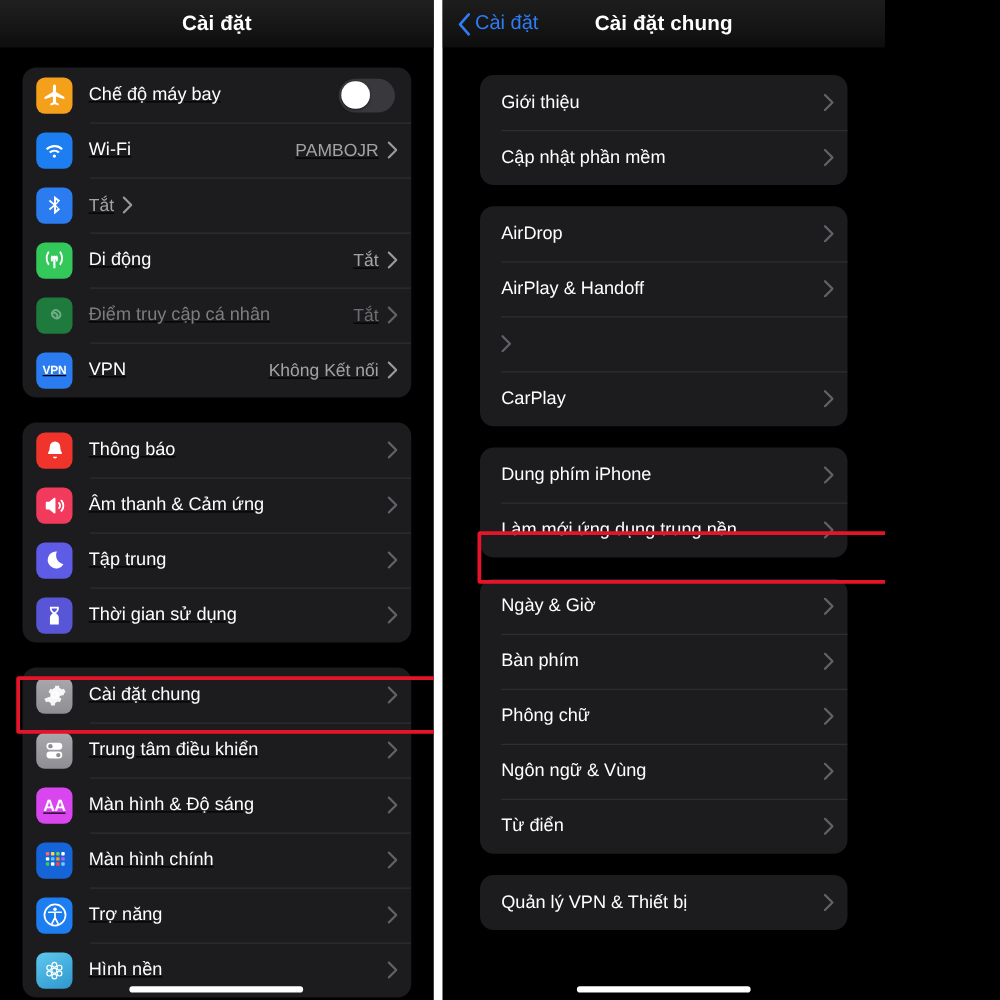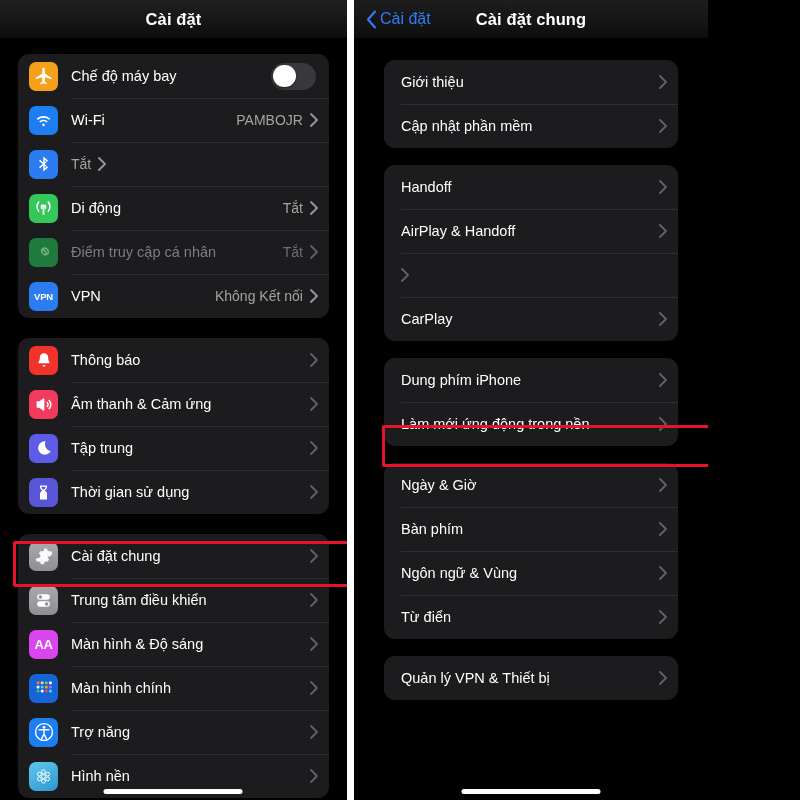--- a/index.html
+++ b/index.html
@@ -27,21 +27,21 @@
   }
   .back-chev { width:11px; height:19px; display:block; }
   .back-label { color:#2f7cf6; font-size:16px; font-weight:400; }
 
   
   .body { position:relative; height:762px; padding:0 0 0 0; }
 
   .group {
     background:#1c1c1e; border-radius:11px; overflow:hidden;
   }
-  .left .group  { margin:0 18px 0 18px; }
+  .left .group  { margin:0 18px 0 18px;text-decoration:underline; }
   .right .group { margin:0 30px 0 30px; }
 
   .gap-lg { height:20px; }
   .gap-md { height:17px; }
   .pad-top { height:16px; }
 
   .row {
     position:relative; display:flex; align-items:center;
     min-height:44px; padding:0 11px 0 11px;
   }
@@ -374,21 +374,21 @@
           <svg class="chev" viewBox="0 0 8 14">
               <path d="M1 1l6 6-6 6" stroke="#8e8e93" stroke-width="1.8" fill="none" stroke-linecap="round" stroke-linejoin="round"></path>
             </svg>
         </div>
       </div>
 
       <div class="gap-md"></div>
 
       <div class="group">
         <div class="row">
-          <span class="label">Handoff</span>
+          <span class="label">AirDrop</span>
           <svg class="chev" viewBox="0 0 8 14">
               <path d="M1 1l6 6-6 6" stroke="#8e8e93" stroke-width="1.8" fill="none" stroke-linecap="round" stroke-linejoin="round"></path>
             </svg>
         </div>
         <div class="row">
           <span class="label">AirPlay &amp; Handoff</span>
           <svg class="chev" viewBox="0 0 8 14">
               <path d="M1 1l6 6-6 6" stroke="#8e8e93" stroke-width="1.8" fill="none" stroke-linecap="round" stroke-linejoin="round"></path>
             </svg>
         </div>
@@ -408,38 +408,44 @@
       <div class="gap-md"></div>
 
       <div class="group">
         <div class="row">
           <span class="label">Dung phím iPhone</span>
           <svg class="chev" viewBox="0 0 8 14">
               <path d="M1 1l6 6-6 6" stroke="#8e8e93" stroke-width="1.8" fill="none" stroke-linecap="round" stroke-linejoin="round"></path>
             </svg>
         </div>
         <div class="row">
-          <span class="label">Làm mới ứng động trong nền</span>
+          <span class="label">Làm mới ứng dụng trung nền</span>
           <svg class="chev" viewBox="0 0 8 14">
               <path d="M1 1l6 6-6 6" stroke="#8e8e93" stroke-width="1.8" fill="none" stroke-linecap="round" stroke-linejoin="round"></path>
             </svg>
         </div>
       </div>
 
       <div class="gap-md"></div>
 
       <div class="group">
         <div class="row">
           <span class="label">Ngày &amp; Giờ</span>
           <svg class="chev" viewBox="0 0 8 14">
               <path d="M1 1l6 6-6 6" stroke="#8e8e93" stroke-width="1.8" fill="none" stroke-linecap="round" stroke-linejoin="round"></path>
             </svg>
         </div>
         <div class="row">
           <span class="label">Bàn phím</span>
+          <svg class="chev" viewBox="0 0 8 14">
+              <path d="M1 1l6 6-6 6" stroke="#8e8e93" stroke-width="1.8" fill="none" stroke-linecap="round" stroke-linejoin="round"></path>
+            </svg>
+        </div>
+        <div class="row">
+          <span class="label">Phông chữ</span>
           <svg class="chev" viewBox="0 0 8 14">
               <path d="M1 1l6 6-6 6" stroke="#8e8e93" stroke-width="1.8" fill="none" stroke-linecap="round" stroke-linejoin="round"></path>
             </svg>
         </div>
         <div class="row">
           <span class="label">Ngôn ngữ &amp; Vùng</span>
           <svg class="chev" viewBox="0 0 8 14">
               <path d="M1 1l6 6-6 6" stroke="#8e8e93" stroke-width="1.8" fill="none" stroke-linecap="round" stroke-linejoin="round"></path>
             </svg>
         </div>

